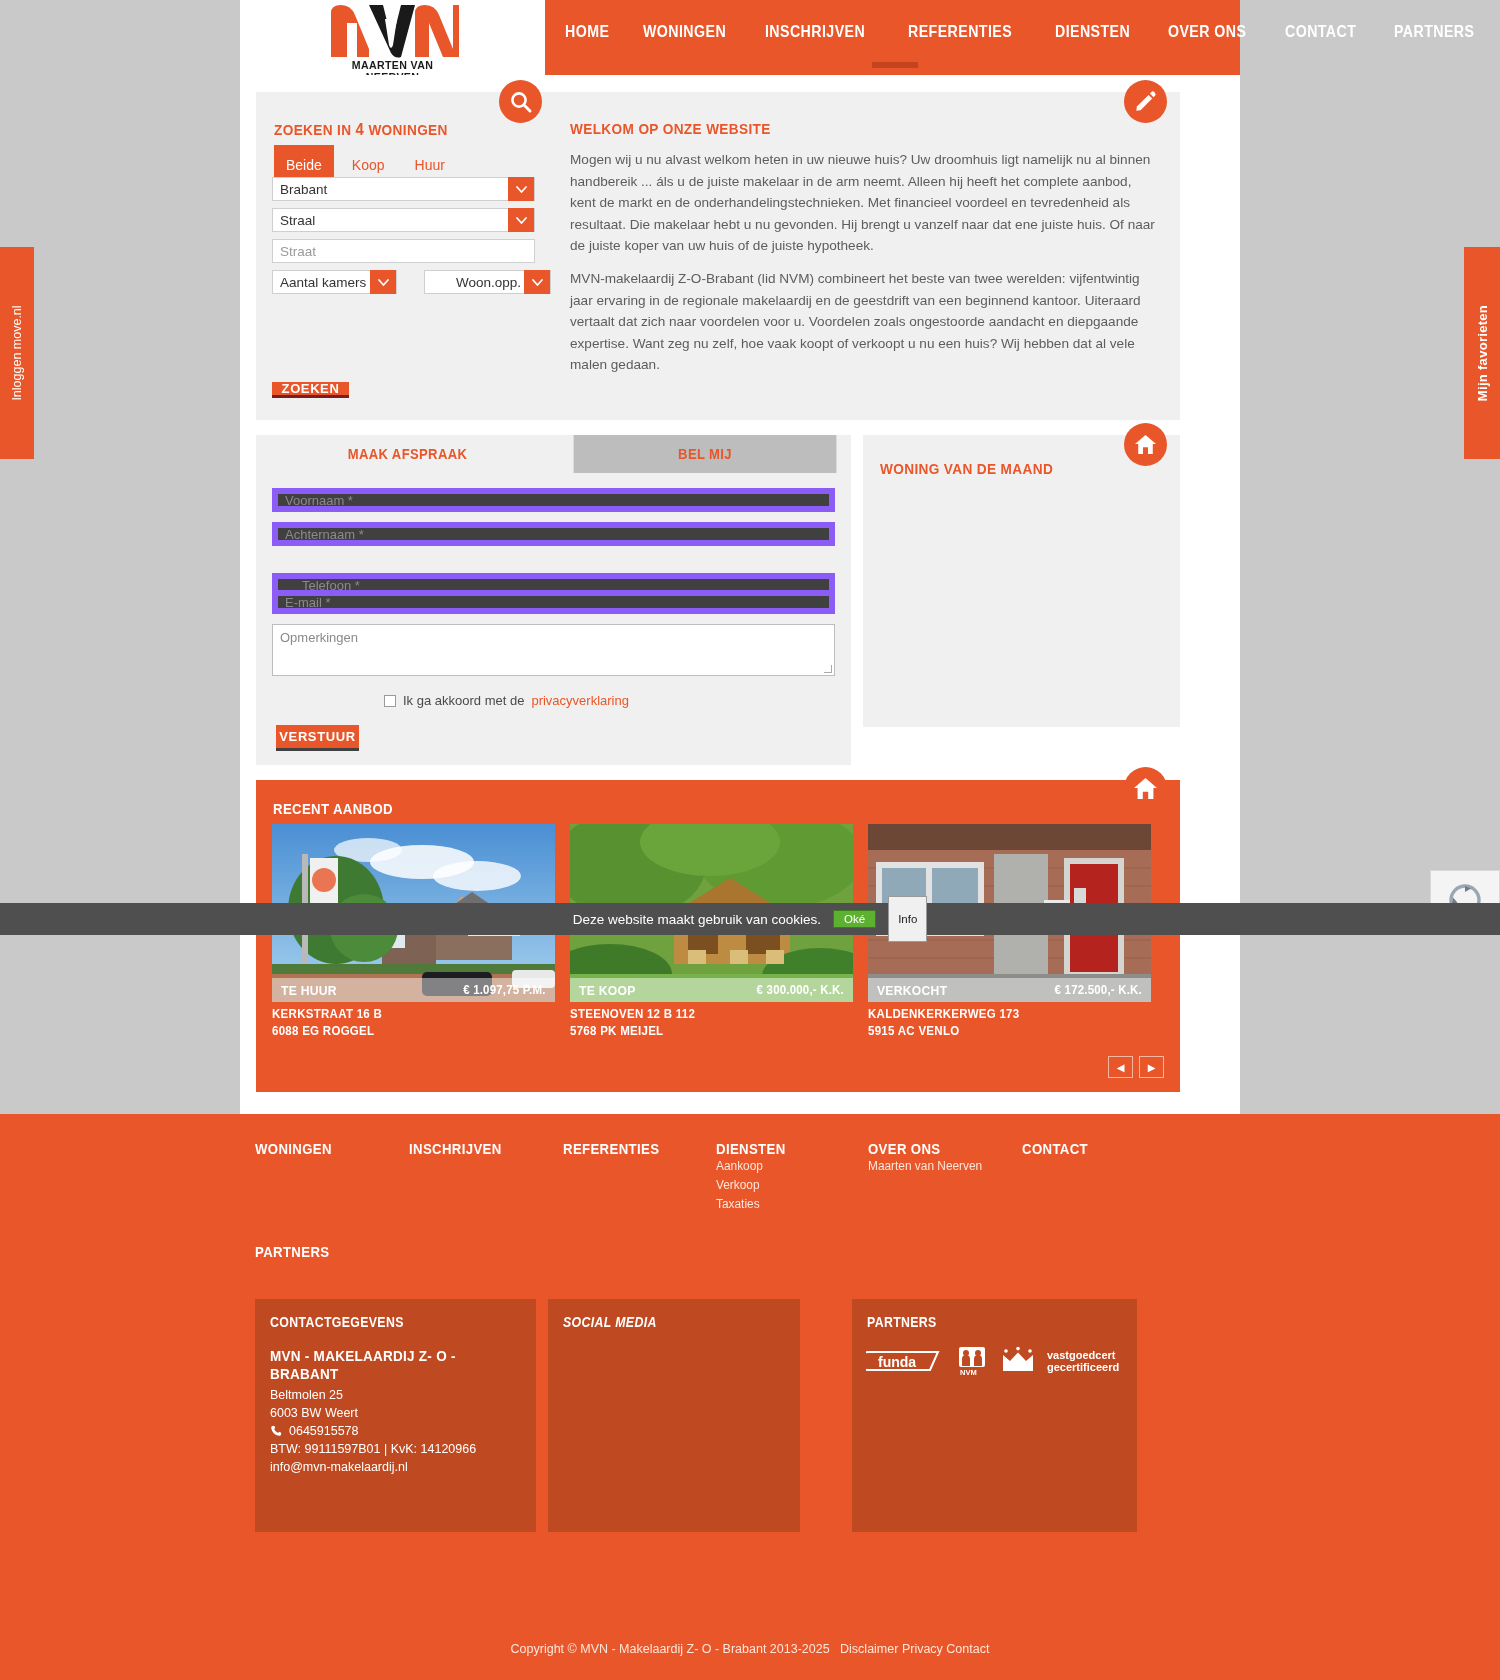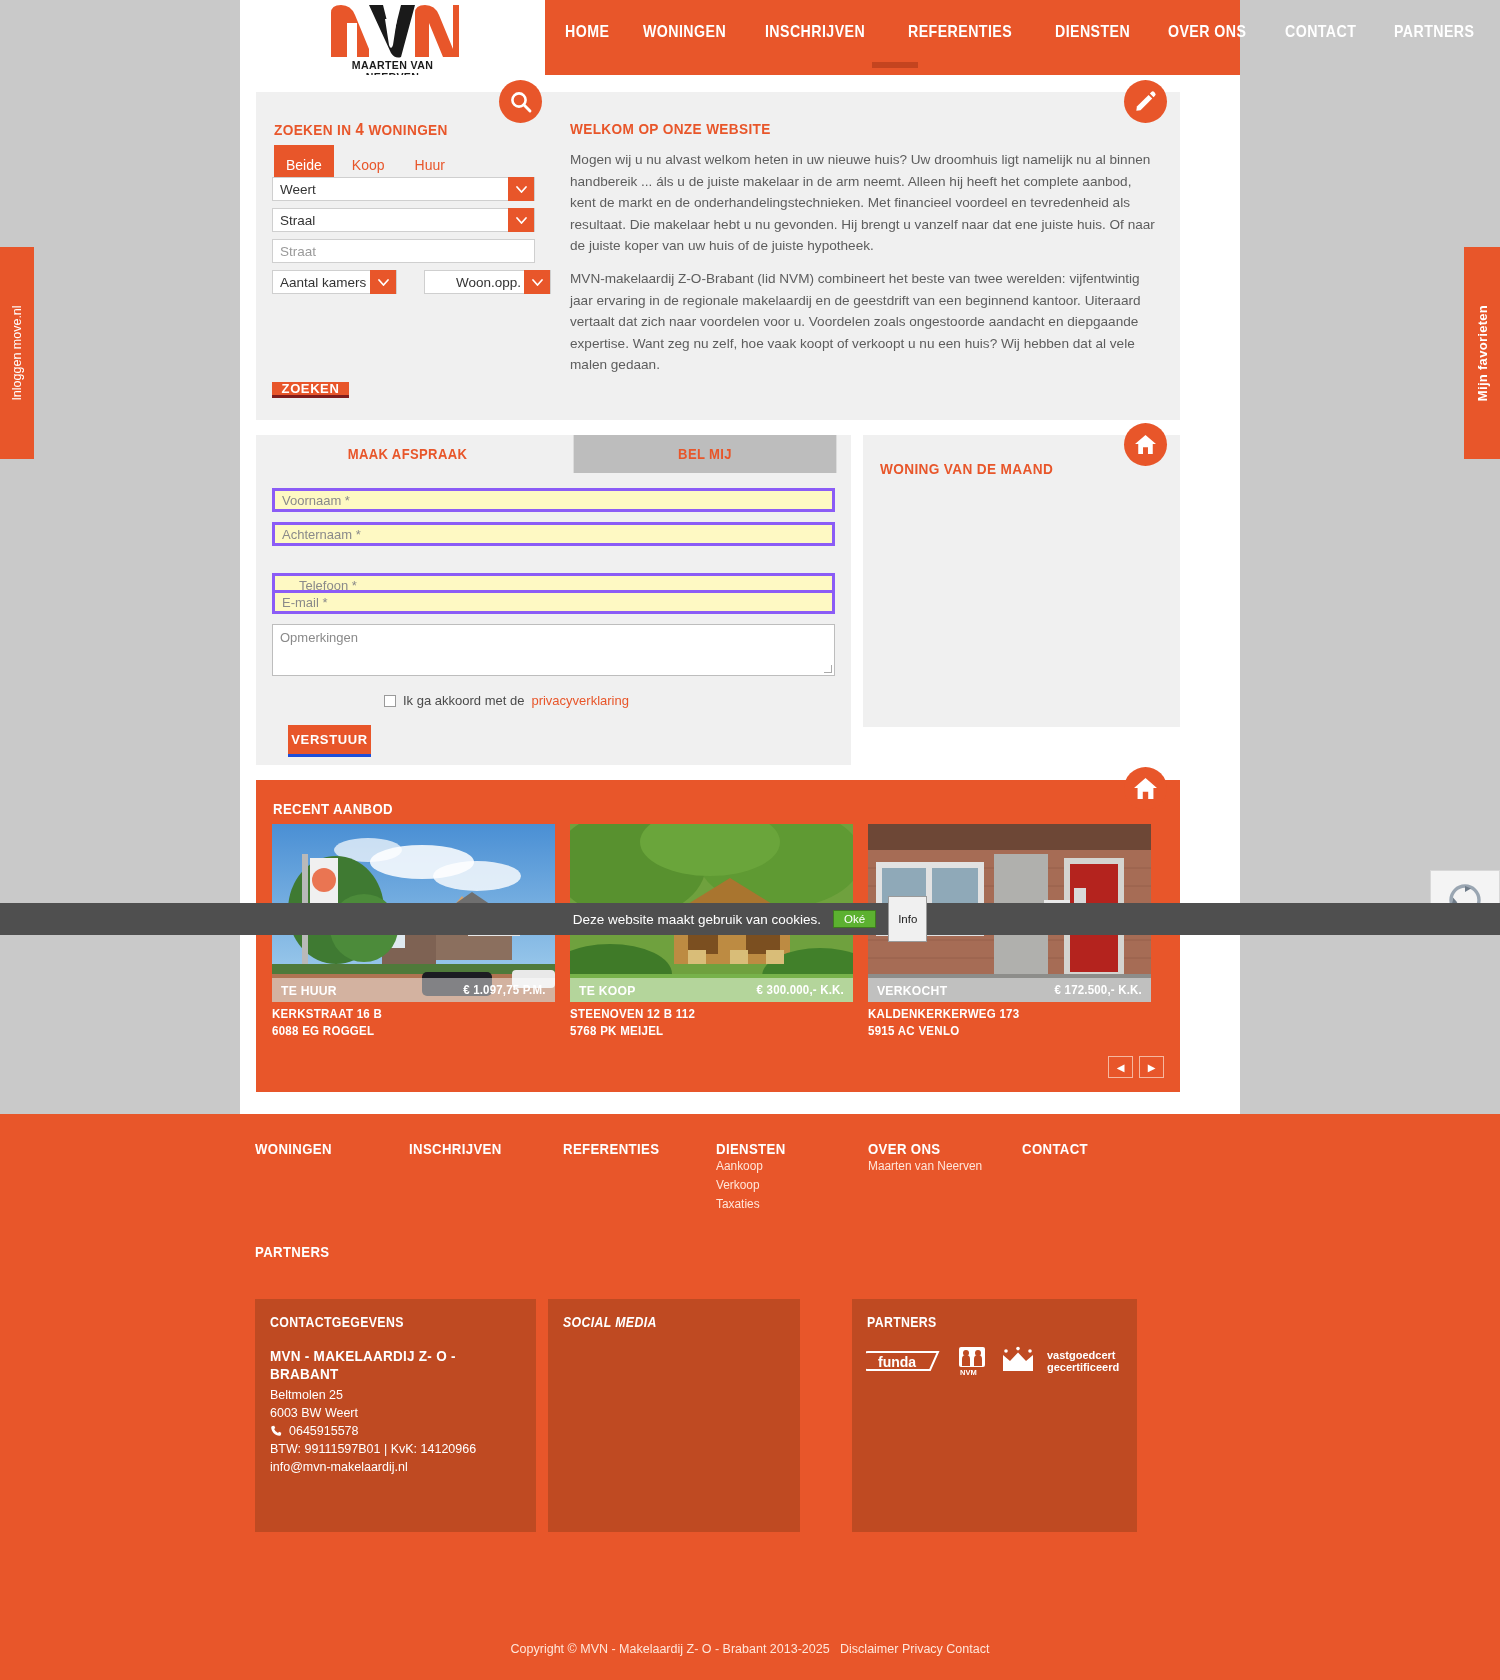--- a/index.html
+++ b/index.html
@@ -66,33 +66,33 @@
   #edit-icon-btn { position: absolute; left: 884px; top: 5px; width: 43px; height: 43px; border-radius: 50%;
       background: #e8562a; display: flex; align-items: center; justify-content: center; cursor: pointer; }
 
   
   #form-panel { position: absolute; left: 16px; top: 360px; width: 595px; height: 330px; background: #f0f0f0; }
   .ftab { position: absolute; top: 0; height: 38px; display: flex; align-items: center; justify-content: center;
       font-size: 14.5px; font-weight: bold; color: #e8562a; letter-spacing: .4px; cursor: pointer;
       transform: scaleX(.9); transform-origin: center; }
   #ftab1 { left: 0; width: 303px; background: #f0f0f0; }
   #ftab2 { left: 303px; width: 292px; background: #bdbdbd; }
-  .finput { position: absolute; left: 16px; width: 563px; height: 24px; background: #fef9c3; border: 3px solid #8b5cf6;
+  .finput { position: absolute; left: 16px; width: 563px; height: 24px; background: #404040; border: 6px solid #8b5cf6;
       font-size: 13px; color: #8a8a8a; padding-left: 7px; display: flex; align-items: center; cursor: text; }
   #fi1 { top: 53px; } #fi2 { top: 87px; } #fi3 { top: 138px; padding-left: 24px; } #fi4 { top: 155px; }
   #fta { position: absolute; left: 16px; top: 189px; width: 563px; height: 52px; background: #fff;
       border: 1px solid #bdbdbd; font-size: 13px; color: #8a8a8a; padding: 5px 0 0 7px; cursor: text; }
   #fta .grip { position: absolute; right: 2px; bottom: 2px; width: 8px; height: 8px;
       border-right: 1px solid #aaa; border-bottom: 1px solid #aaa; }
   #agree-row { position: absolute; left: 128px; top: 258px; display: flex; align-items: center; gap: 7px;
       font-size: 13px; color: #4a4a4a; }
   #agree-box { width: 12px; height: 12px; border: 1px solid #9a9a9a; background: #fff; cursor: pointer; }
   #agree-link { color: #e8562a; cursor: pointer; }
-  #verstuur-btn { position: absolute; left: 32px; top: 290px; width: 83px; height: 32px; background: #e8562a;
-      border-bottom: 3px solid #1d4ed8; color: #fff; font-size: 13px; font-weight: bold; letter-spacing: .6px;
+  #verstuur-btn { position: absolute; left: 20px; top: 290px; width: 83px; height: 26px; background: #e8562a;
+      border-bottom: 3px solid #404040; color: #fff; font-size: 13px; font-weight: bold; letter-spacing: .6px;
       display: flex; align-items: center; justify-content: center; cursor: pointer; }
 
   
   #wvdm-panel { position: absolute; left: 623px; top: 360px; width: 317px; height: 292px; background: #f0f0f0; }
   #wvdm-title { position: absolute; left: 17px; top: 25px; }
   #home-icon-btn-1 { position: absolute; left: 884px; top: 348px; width: 43px; height: 43px; border-radius: 50%;
       background: #e8562a; display: flex; align-items: center; justify-content: center; cursor: pointer; z-index: 6; }
 
   
   #recent { position: absolute; left: 16px; top: 705px; width: 924px; height: 312px; background: #e8562a; }
@@ -199,21 +199,21 @@
     <div id="search-panel">
       <div id="search-title" class="panel-title cond"><span>ZOEKEN IN </span><b>4</b><span> WONINGEN</span></div>
 
       <div class="tabs-row">
         <div class="tab-pill active">Beide</div>
         <div class="tab-pill">Koop</div>
         <div class="tab-pill">Huur</div>
       </div>
 
       <div id="f-plaats" class="field">
-        <span>Weert</span>
+        <span>Brabant</span>
         <span class="caret">
           <svg width="11" height="7" viewBox="0 0 11 7">
               <path d="M1 1 L5.5 6 L10 1" stroke="#fff" stroke-width="1.7" fill="none" stroke-linecap="round"></path>
             </svg>
         </span>
       </div>
       <div id="f-straal" class="field">
         <span>Straal</span>
         <span class="caret">
           <svg width="11" height="7" viewBox="0 0 11 7">

